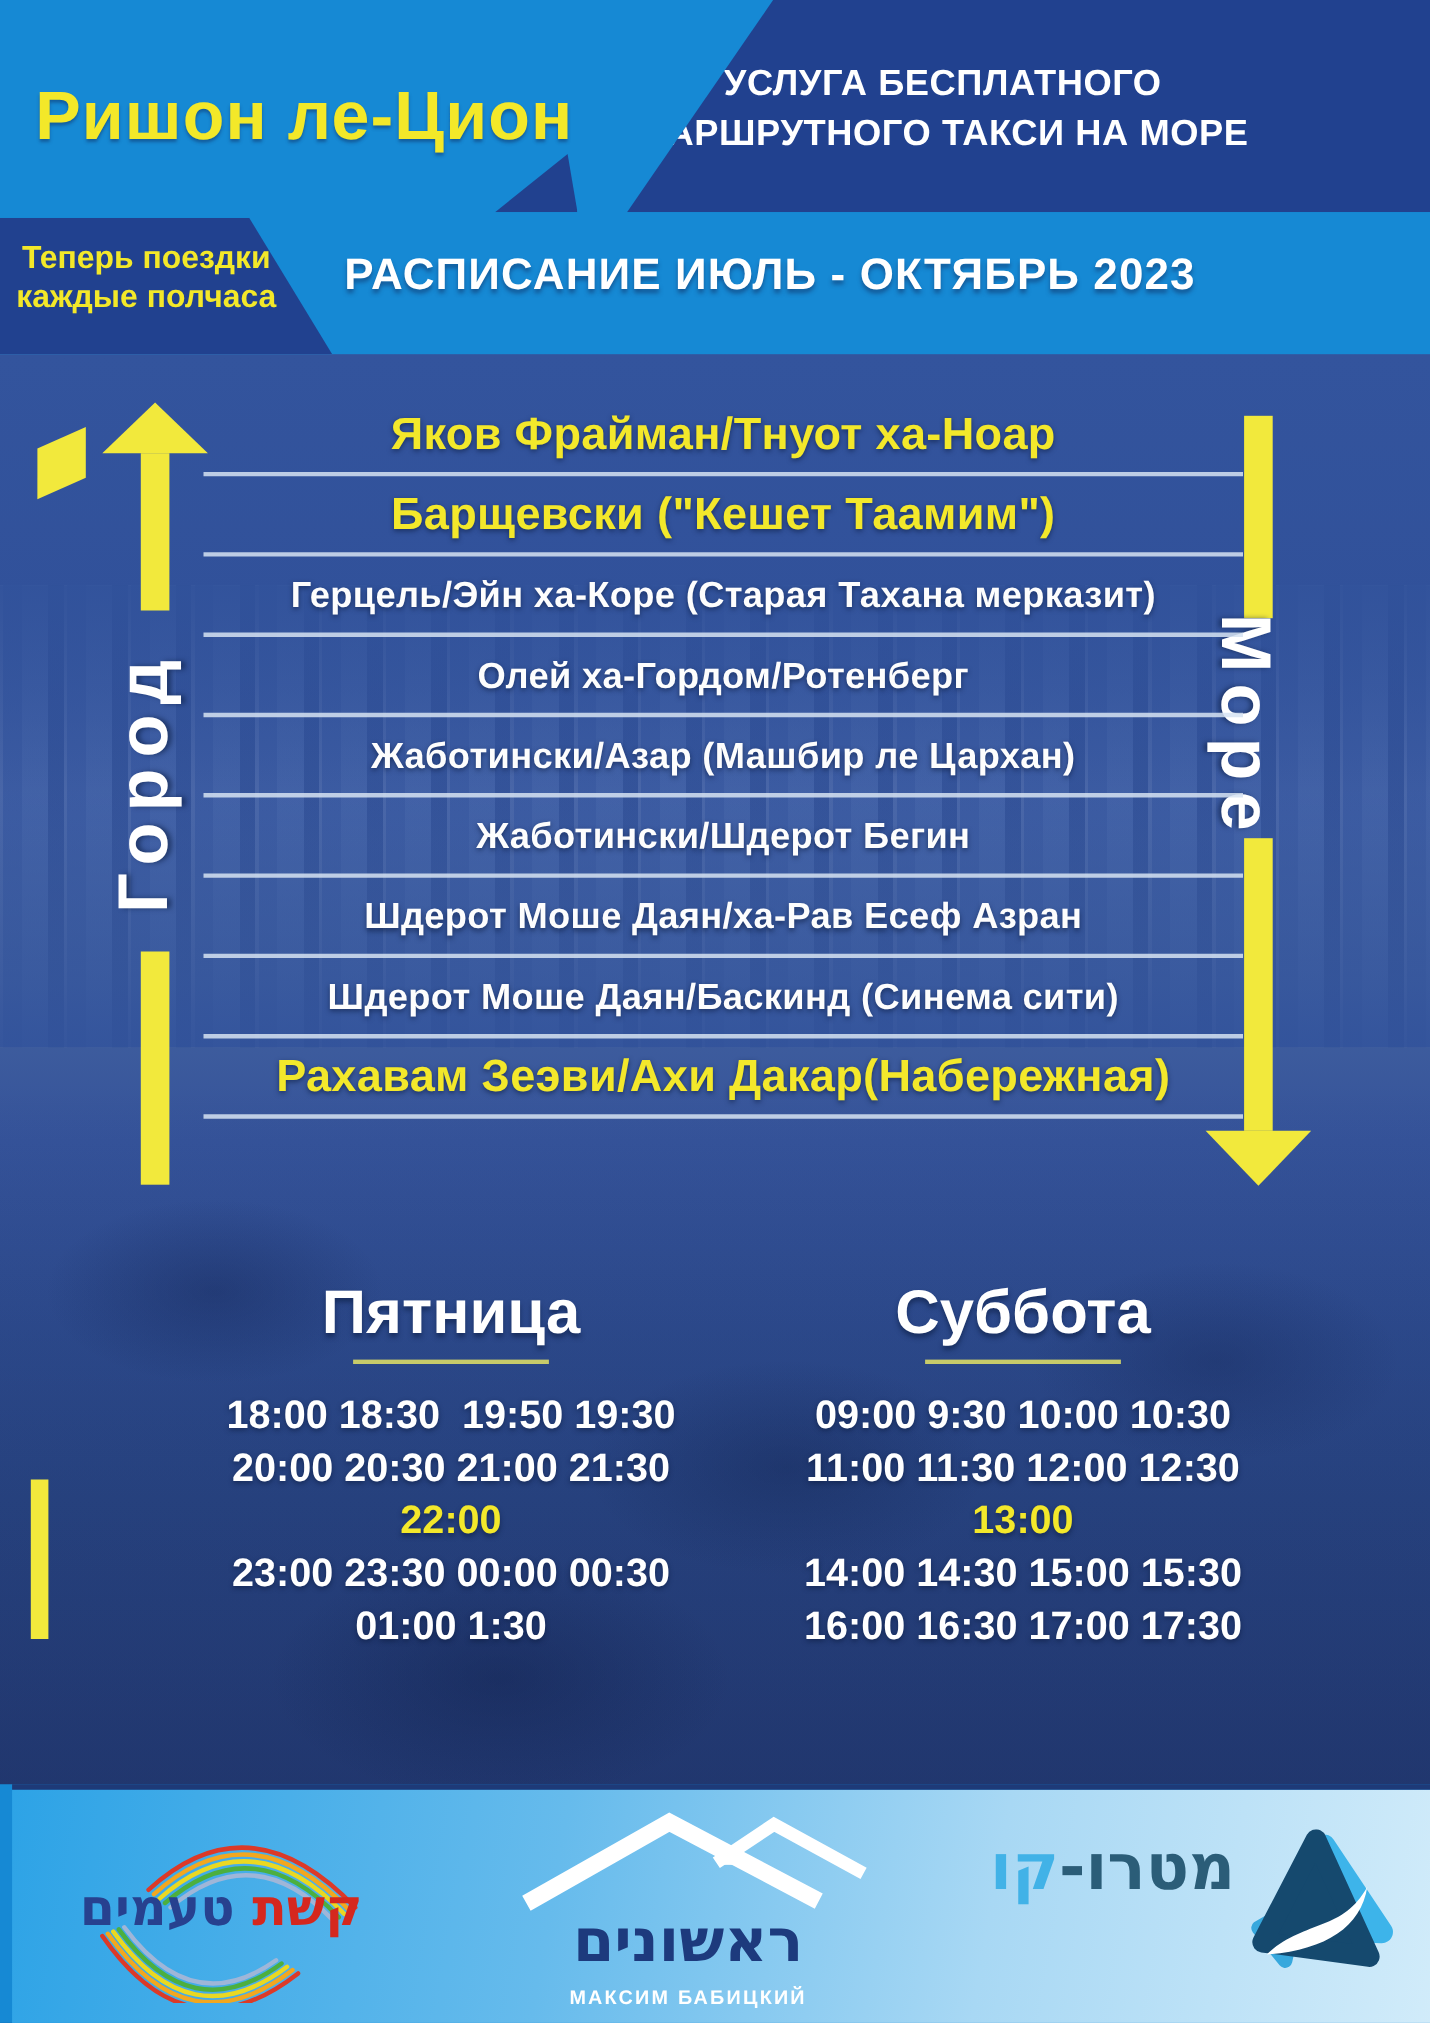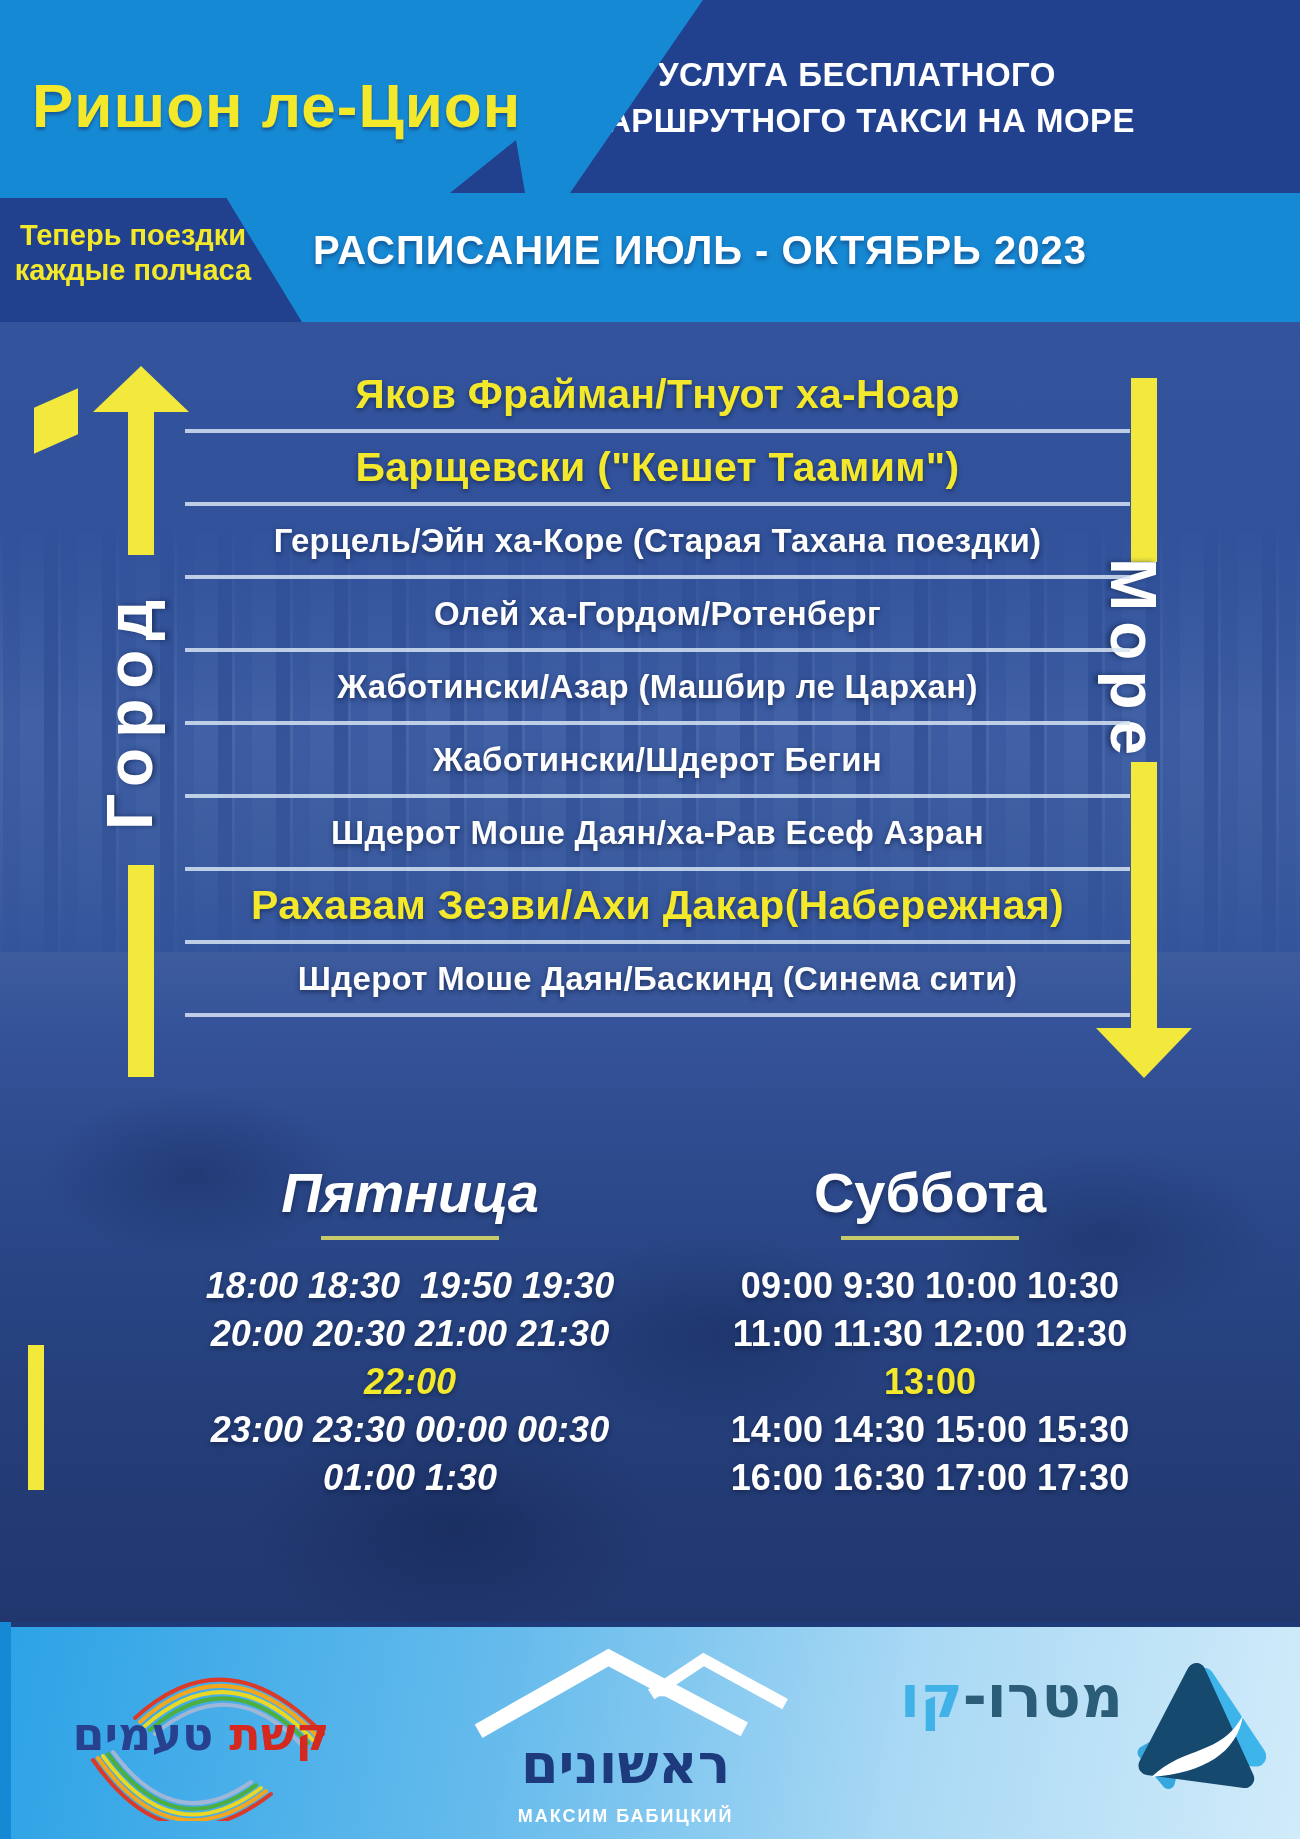--- a/index.html
+++ b/index.html
@@ -102,21 +102,21 @@
   .arrow-right{left:1096px;top:56px;}
   .arrow-right .s1{height:184px;}
   .arrow-right .vlabel{height:200px;writing-mode:vertical-rl;}
   .arrow-right .s2{height:266px;}
   .arrow-right .head-down{width:0;height:0;margin:0 auto;
     border-left:48px solid transparent;border-right:48px solid transparent;
     border-top:50px solid #f2e93c;}
 
   
   .day-col{position:absolute;top:840px;width:510px;text-align:center;color:#fff;}
-  .day-col.friday{left:155px;font-style:italic;}
+  .day-col.friday{left:155px;}
   .day-col.saturday{left:675px;}
   .day-title{font-size:56px;line-height:62px;text-shadow:0 3px 5px rgba(10,25,60,.55);}
   .day-underline{width:178px;height:4px;background:#c7cb6a;margin:12px auto 22px;}
   .time-row{font-size:36px;line-height:48px;white-space:pre;text-shadow:0 2px 5px rgba(10,25,60,.6);}
   .time-row.hl{color:#f3e82b;}
 
   
   .left-wedge{position:absolute;left:34px;top:76px;width:44px;height:46px;background:#f2e93c;transform:skewY(-24deg);}
   .left-strip{position:absolute;left:28px;top:1023px;width:16px;height:145px;background:#f2e93c;}
 
@@ -181,27 +181,27 @@
     <div class="arrow arrow-right">
       <div class="shaft s1"></div>
       <div class="vlabel">Море</div>
       <div class="shaft s2"></div>
       <div class="head-down"></div>
     </div>
 
     <ul class="stops">
       <li class="stop hl">Яков Фрайман/Тнуот ха-Ноар</li>
       <li class="stop hl">Барщевски ("Кешет Таамим")</li>
-      <li class="stop">Герцель/Эйн ха-Коре (Старая Тахана поездки)</li>
+      <li class="stop">Герцель/Эйн ха-Коре (Старая Тахана мерказит)</li>
       <li class="stop">Олей ха-Гордом/Ротенберг</li>
       <li class="stop">Жаботински/Азар (Машбир ле Цархан)</li>
       <li class="stop">Жаботински/Шдерот Бегин</li>
       <li class="stop">Шдерот Моше Даян/ха-Рав Есеф Азран</li>
+      <li class="stop">Шдерот Моше Даян/Баскинд (Синема сити)</li>
       <li class="stop hl">Рахавам Зеэви/Ахи Дакар(Набережная)</li>
-      <li class="stop">Шдерот Моше Даян/Баскинд (Синема сити)</li>
     </ul>
 
     <div class="day-col friday">
       <div class="day-title">Пятница</div>
       <div class="day-underline"></div>
       <div class="time-row">18:00 18:30  19:50 19:30</div>
       <div class="time-row">20:00 20:30 21:00 21:30</div>
       <div class="time-row hl">22:00</div>
       <div class="time-row">23:00 23:30 00:00 00:30</div>
       <div class="time-row">01:00 1:30</div>

